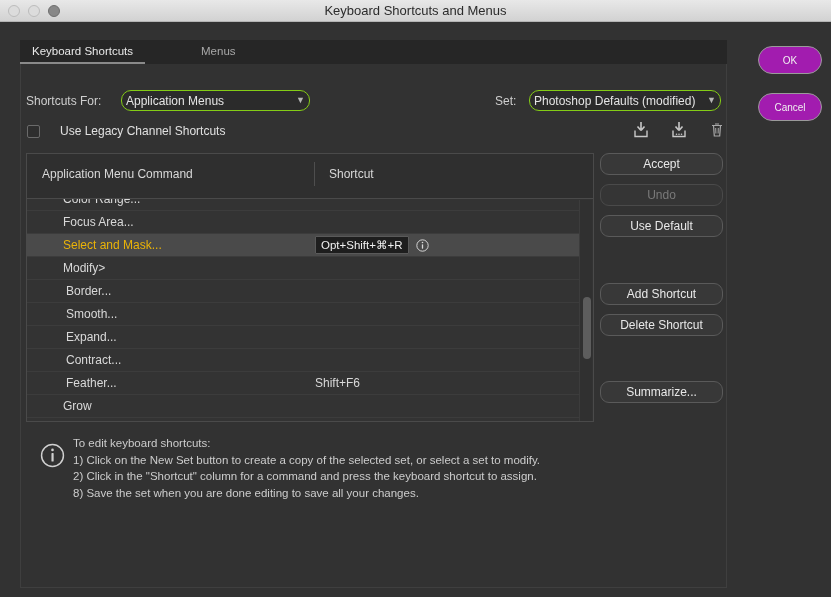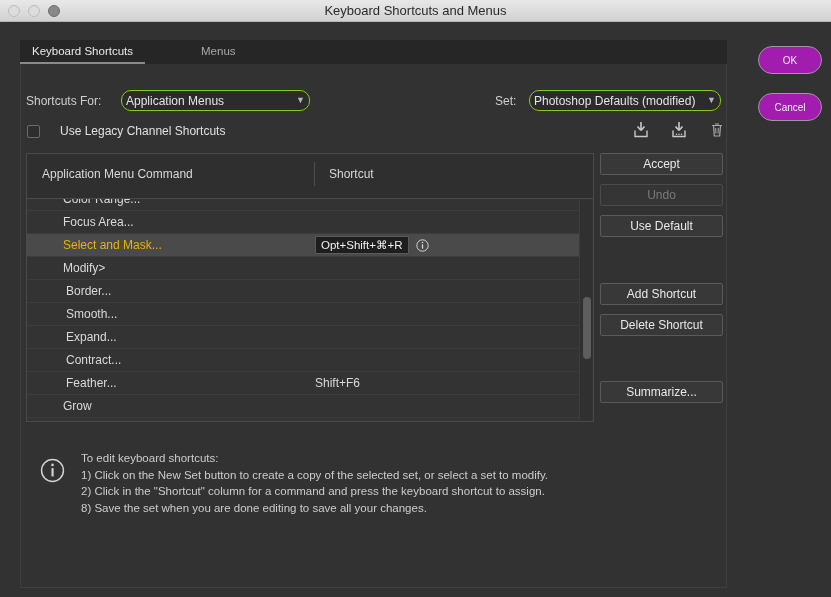--- a/index.html
+++ b/index.html
@@ -241,21 +241,21 @@
     border-radius: 4px;
   }
 
   
   .btn {
     position: absolute;
     left: 600px;
     width: 123px; height: 22px;
     background: #383838;
     border: 1px solid #5a5a5a;
-    border-radius: 2px;
+    border-radius: 9px;
     color: #e8e8e8;
     font-size: 12px;
     display: flex;
     align-items: center;
     justify-content: center;
     cursor: default;
   }
   .btn.disabled { color: #7a7a7a; border-color: #4a4a4a; background: #353535; }
   .btn-accept     { top: 131px; }
   .btn-undo       { top: 162px; }
@@ -278,23 +278,23 @@
     align-items: center;
     justify-content: center;
     cursor: default;
   }
   .pill-ok { top: 24px; }
   .pill-cancel { top: 60px; margin-top: 11px; }
 
   
   .help {
     position: absolute;
-    left: 40px; top: 428px;
-    display: flex;
-    gap: 16px;
+    left: 40px; top: 413px;
+    display: flex;
+    gap: 8px;
     align-items: flex-start;
     justify-content: center;
   }
   .help .icon-wrap { padding-top: 8px; }
   .help .lines { font-size: 11.5px; color: #cccccc; line-height: 16.5px; }
   .help .lines div { white-space: nowrap; }
 </style>
 </head>
 <body>
 

